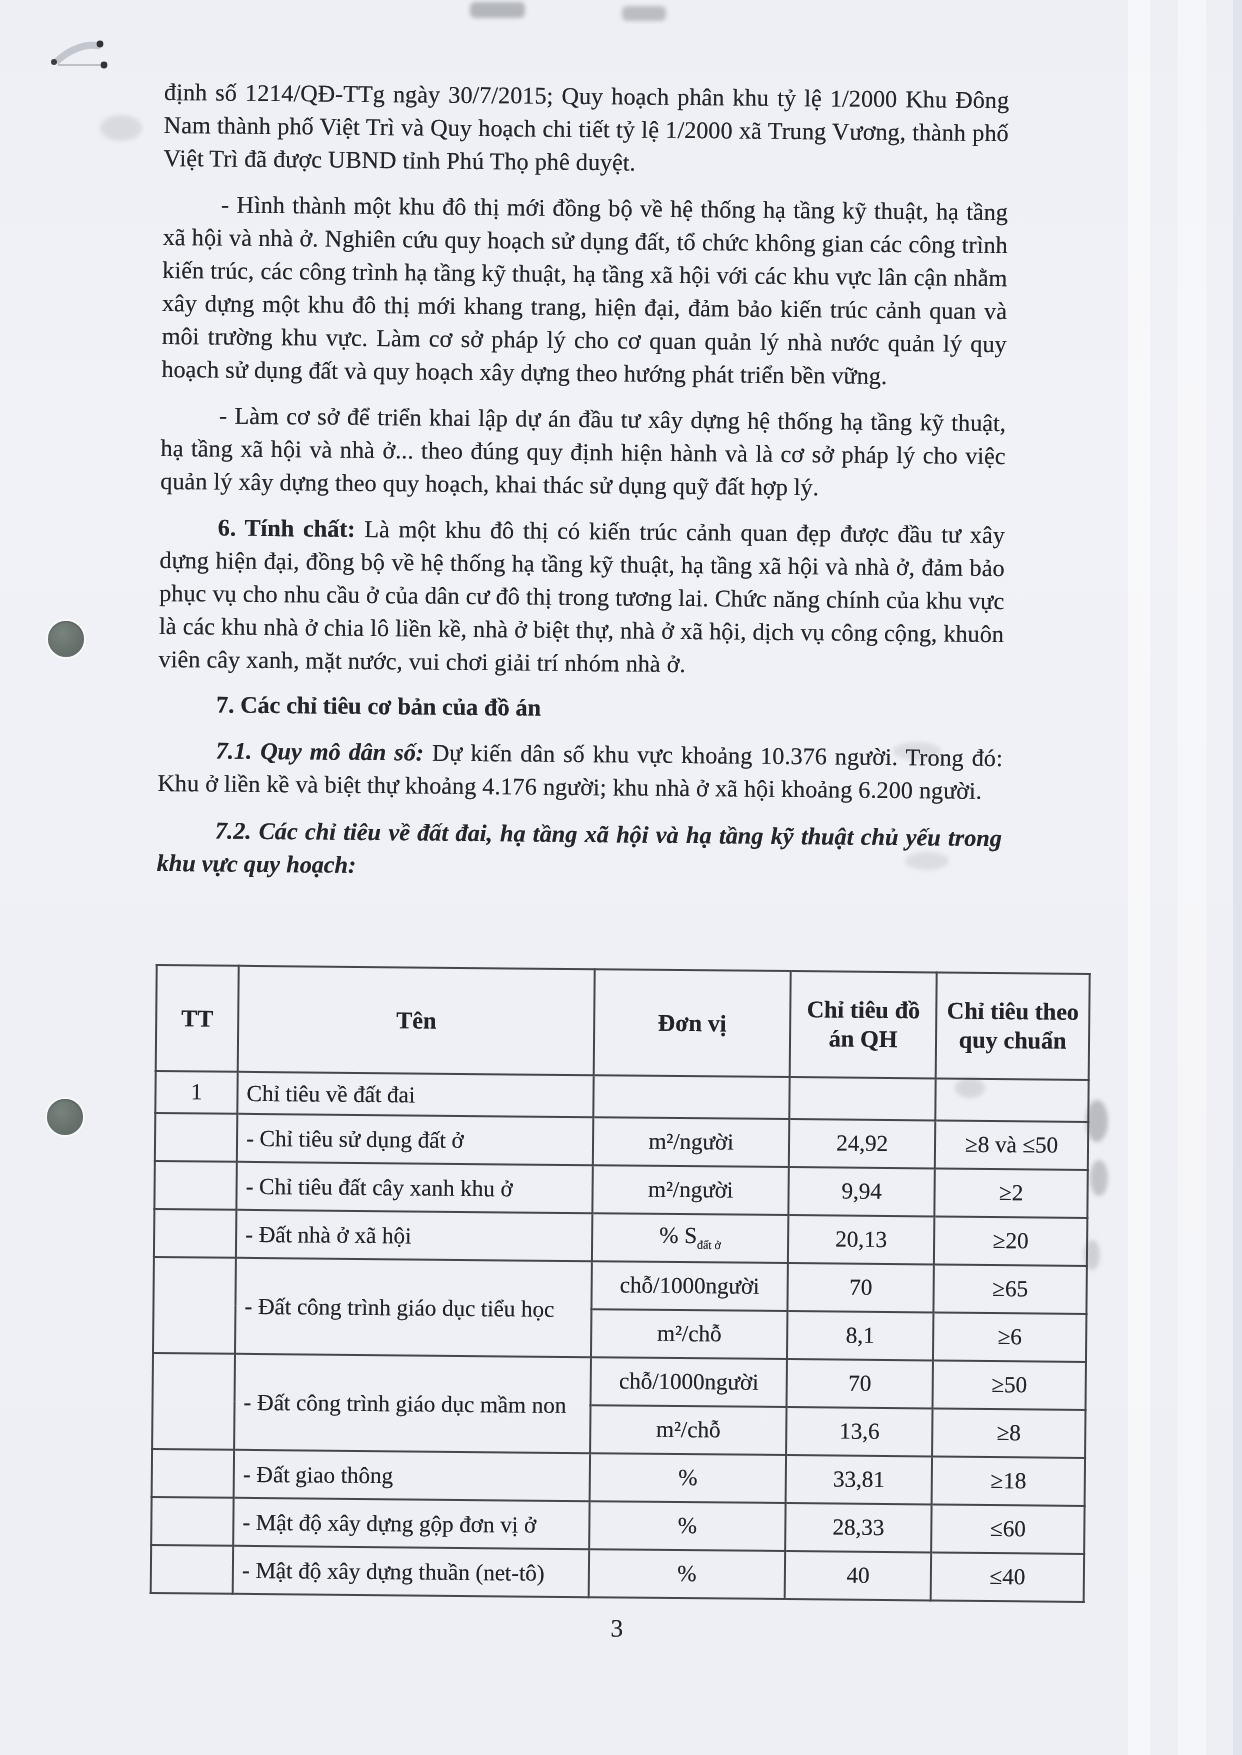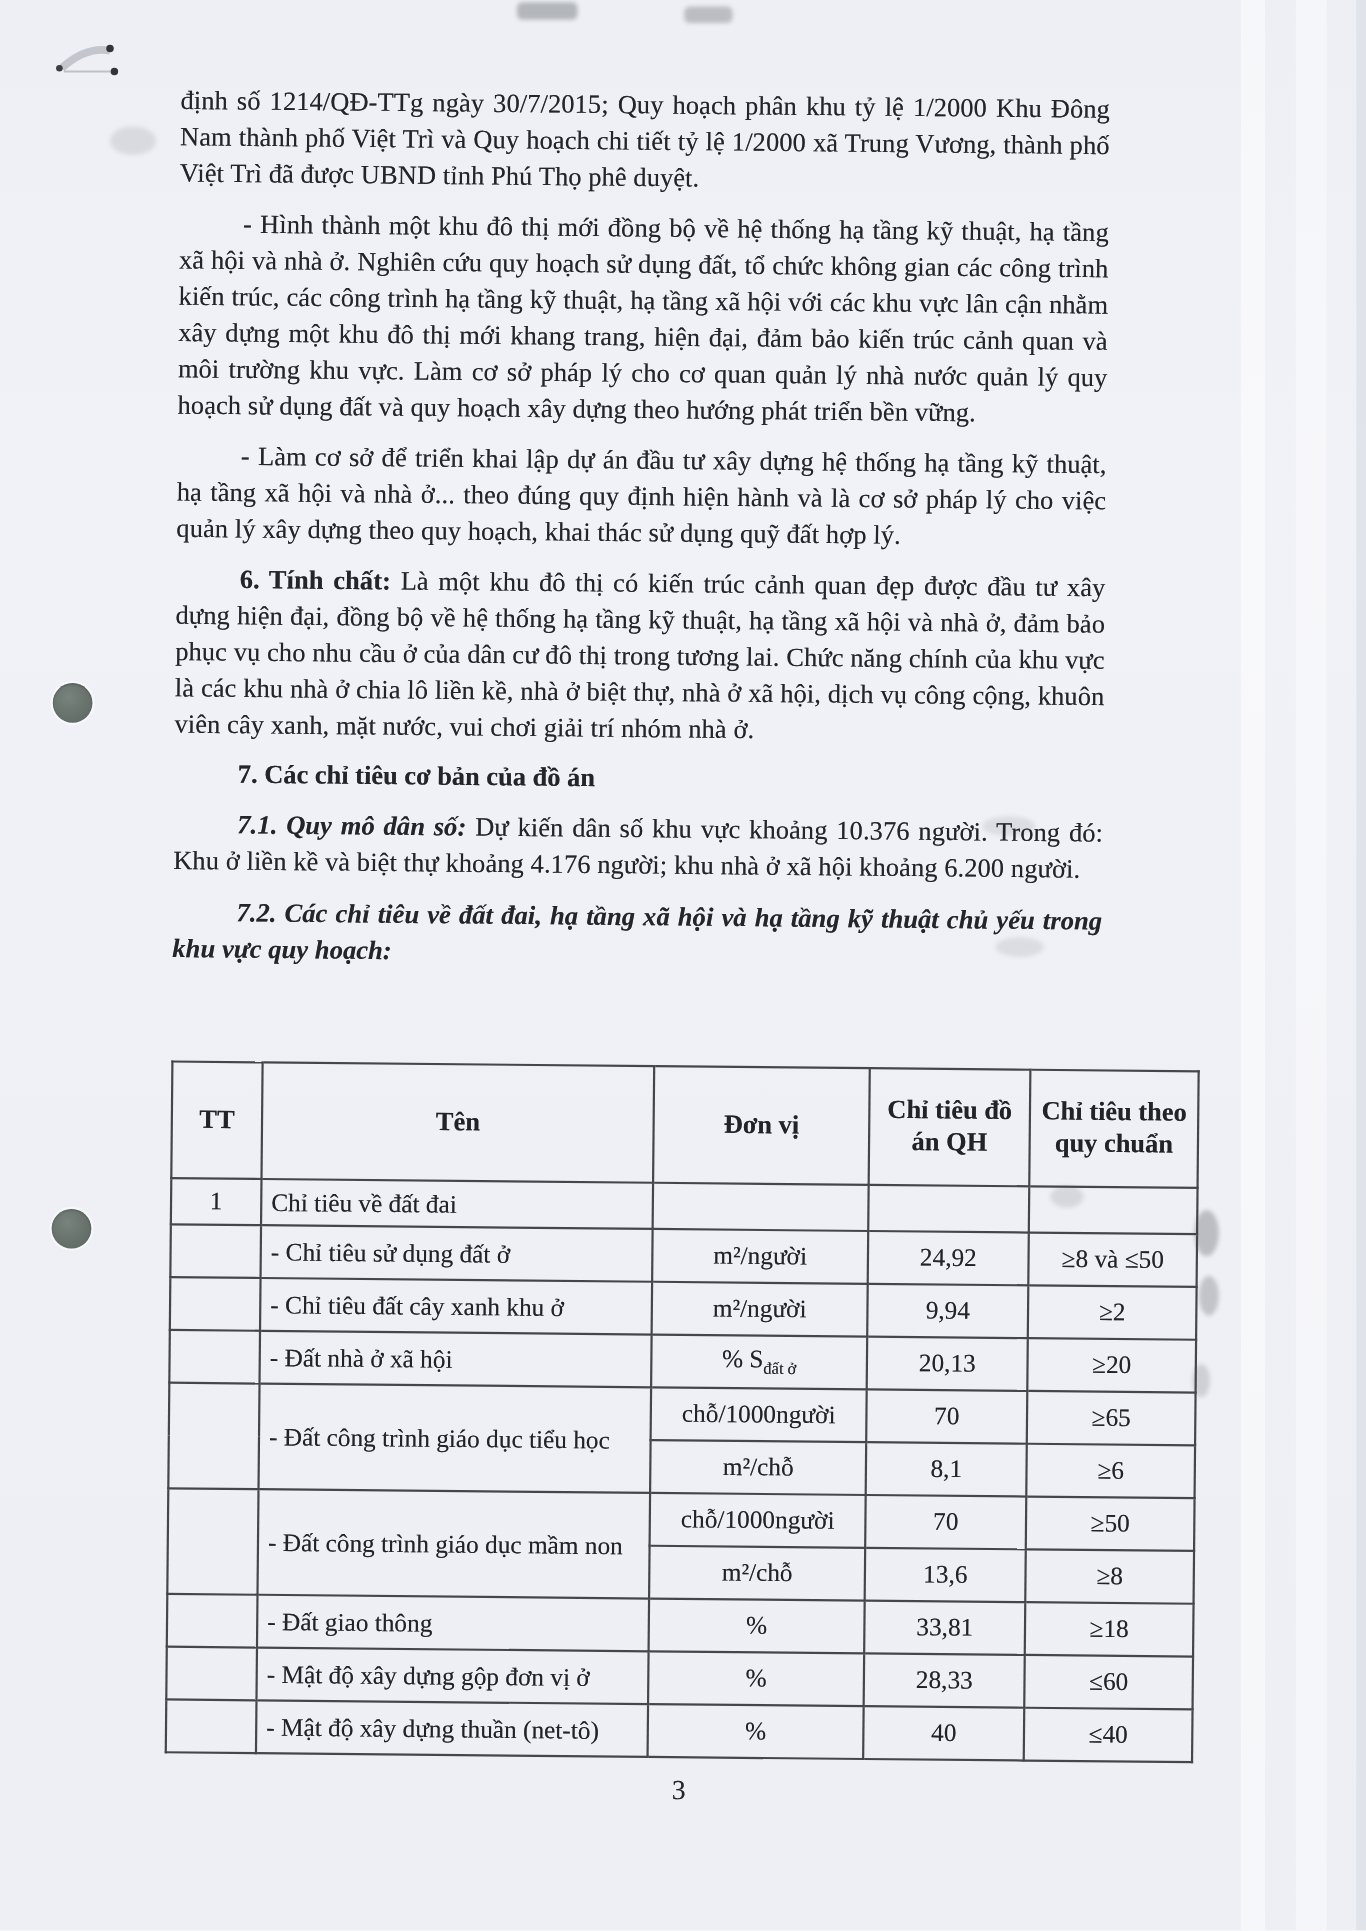--- a/index.html
+++ b/index.html
@@ -48,21 +48,21 @@
     border:2px solid #45464d;padding:2px 8px;vertical-align:middle;
   }
   table.spec th{font-size:24px;line-height:29px;font-weight:bold;height:100px;text-align:center;}
   tr.row-section{height:42px;}
   tr.row-data{height:48px;}
   td.c-tt{text-align:center;width:70px;}
   td.c-name{text-align:left;width:390px;padding-left:14px;line-height:29px;}
   td.c-unit{text-align:center;width:185px;}
   td.c-qh{text-align:center;width:142px;}
   td.c-std{text-align:center;width:148px;}
-  td.c-unit sub{font-size:15px;}
+  td.c-unit sub{font-size:12px;}
   .page-number{
     width:935px;text-align:center;font-size:25px;margin-top:16px;
     text-shadow:0 0 .4px rgba(25,25,35,.5);
   }
 </style>
 </head>
 <body>
 
 <div class="streak s1"></div>
 <div class="streak s2"></div>

